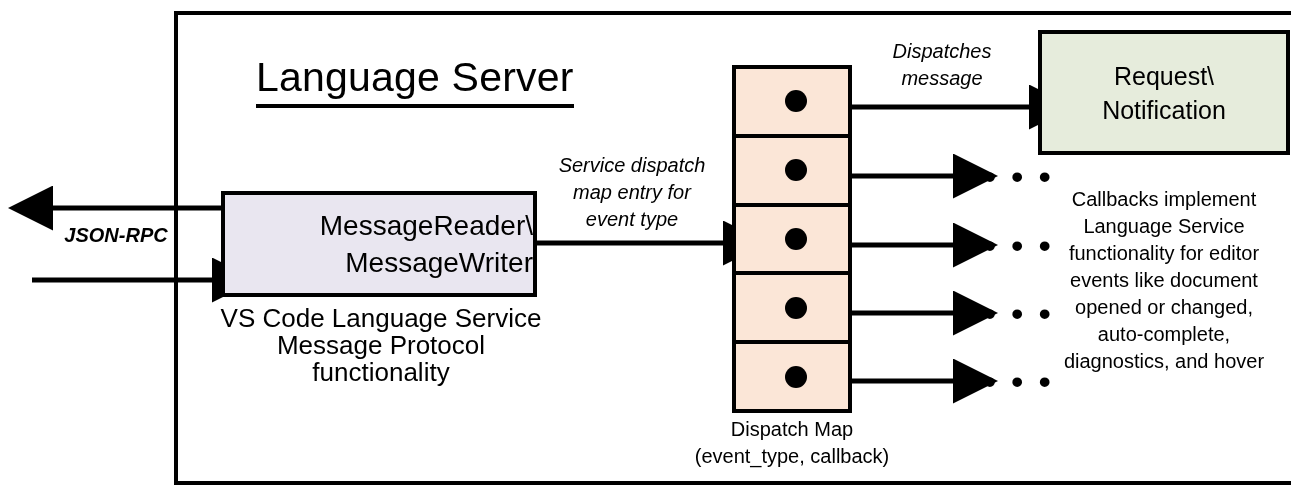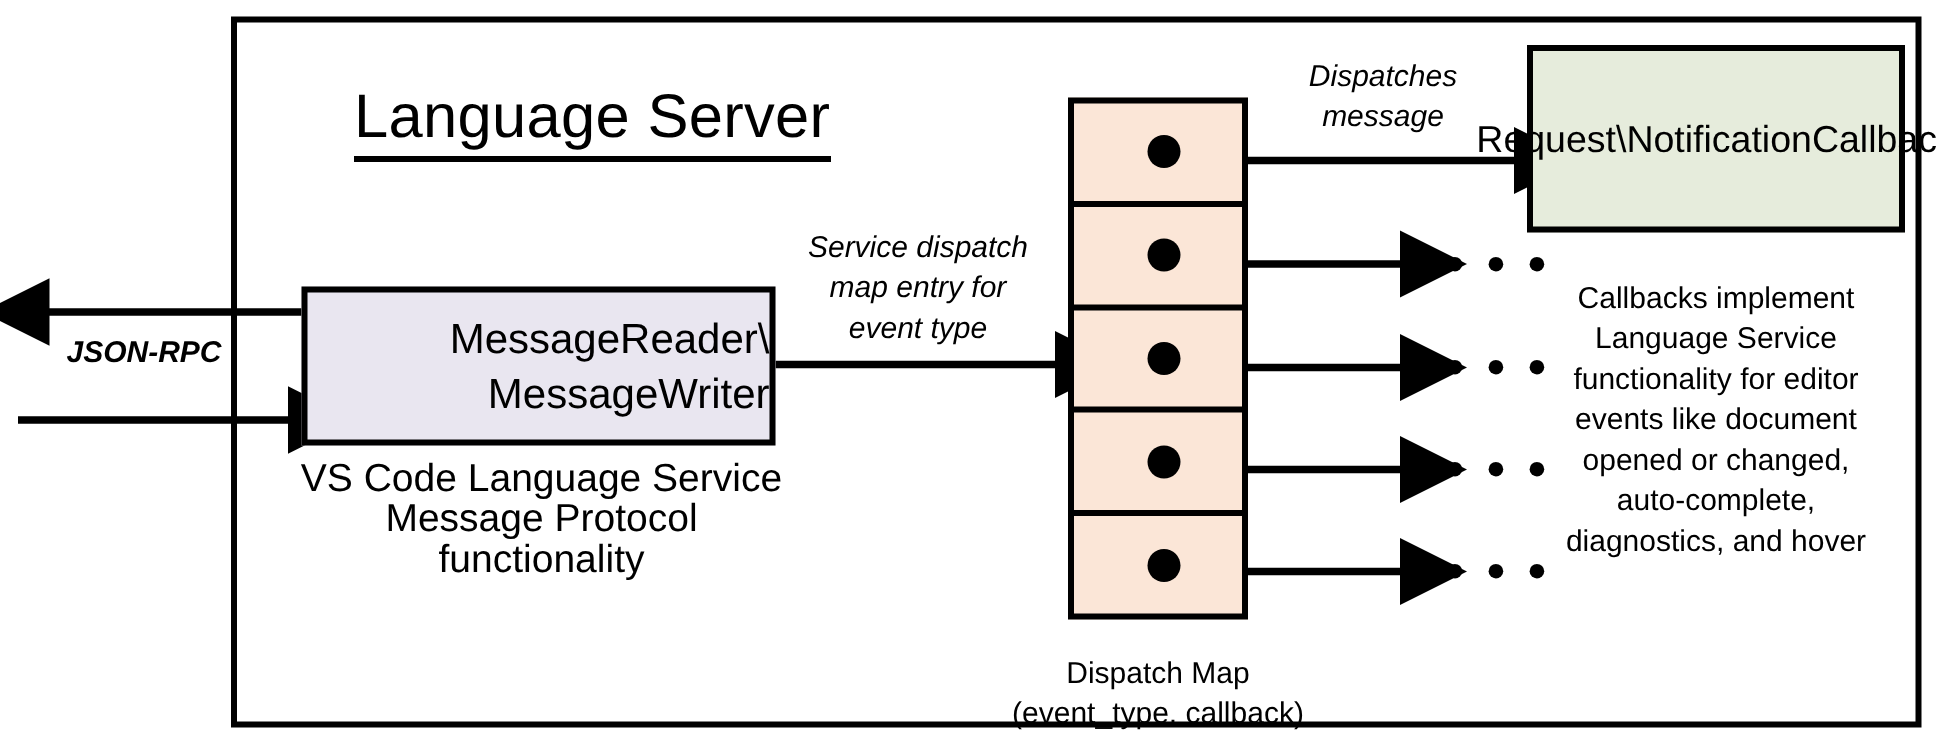--- a/index.html
+++ b/index.html
@@ -1,20 +1,20 @@
 <!DOCTYPE html>
 <html><head>
 <meta charset="utf-8">
 <style>
   html,body{margin:0;padding:0;background:#ffffff;}
   body{
     width:1291px;height:494px;position:relative;overflow:hidden;
     font-family:"Liberation Sans","DejaVu Sans",sans-serif;color:#000;
   }
-  .stage{position:absolute;inset:0;}
+  .stage{position:absolute;inset:0;margin-left:20px;}
   svg.lines{position:absolute;left:0;top:0;width:1291px;height:494px;overflow:visible;}
 
   
   .frame{
     position:absolute;left:154px;top:11px;width:1127px;height:474px;
     border:4px solid #000;box-sizing:border-box;background:transparent;
   }
 
   
   .title{
@@ -64,29 +64,29 @@
   }
   .dmap-row{
     flex:1 1 0;position:relative;border-bottom:4px solid #000;box-sizing:border-box;
   }
   .dmap-row:last-child{border-bottom:none;}
   .dmap-dot{
     position:absolute;left:60px;top:50%;width:22px;height:22px;
     margin-left:-11px;margin-top:-11px;border-radius:50%;background:#000;
   }
   .dmap-caption{
-    position:absolute;left:652px;top:436px;width:240px;
+    position:absolute;left:652px;top:416px;width:240px;
     text-align:center;font-size:20px;line-height:27px;
   }
 
   
   .cb-box{
     position:absolute;left:1018px;top:30px;width:252px;height:125px;
     background:#e6ecdc;border:4px solid #000;box-sizing:border-box;
-    display:flex;align-items:center;justify-content:center;
+    display:flex;flex-direction:column;align-items:center;justify-content:center;
     font-size:25px;line-height:34px;text-align:center;
   }
   .cb-caption{
     position:absolute;left:1012px;top:186px;width:264px;
     text-align:center;font-size:20px;line-height:27px;
   }
 
   
   .ellipsis{
     position:absolute;font-size:34px;line-height:20px;letter-spacing:3px;
@@ -172,21 +172,20 @@
   </div>
 
   <div class="ellipsis" style="left:964px;top:166px;">• • •</div>
   <div class="ellipsis" style="left:964px;top:235px;">• • •</div>
   <div class="ellipsis" style="left:964px;top:303px;">• • •</div>
   <div class="ellipsis" style="left:964px;top:371px;">• • •</div>
 
   <div class="cb-box">
     <div>Request\</div>
     <div>Notification</div>
-    <div>Callback</div>
   </div>
   <div class="cb-caption">
     <div>Callbacks implement</div>
     <div>Language Service</div>
     <div>functionality for editor</div>
     <div>events like document</div>
     <div>opened or changed,</div>
     <div>auto-complete,</div>
     <div>diagnostics, and hover</div>
   </div>

